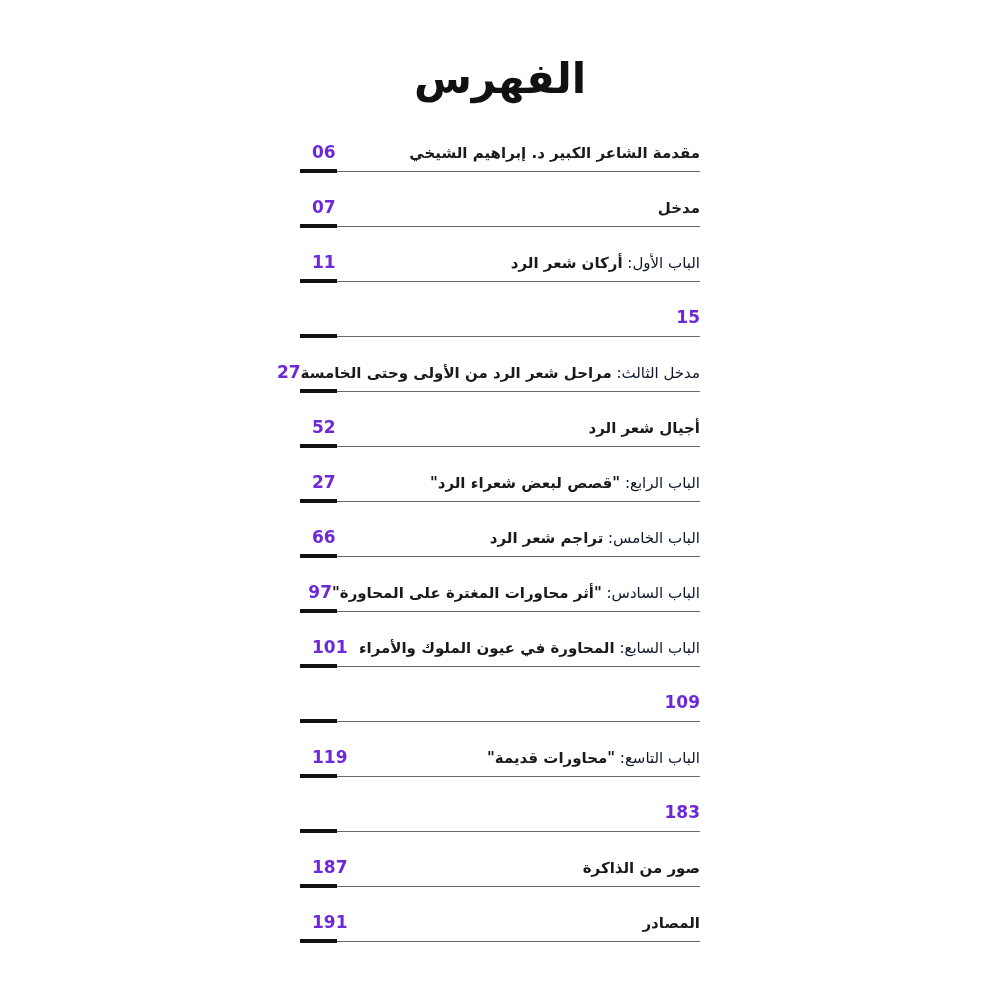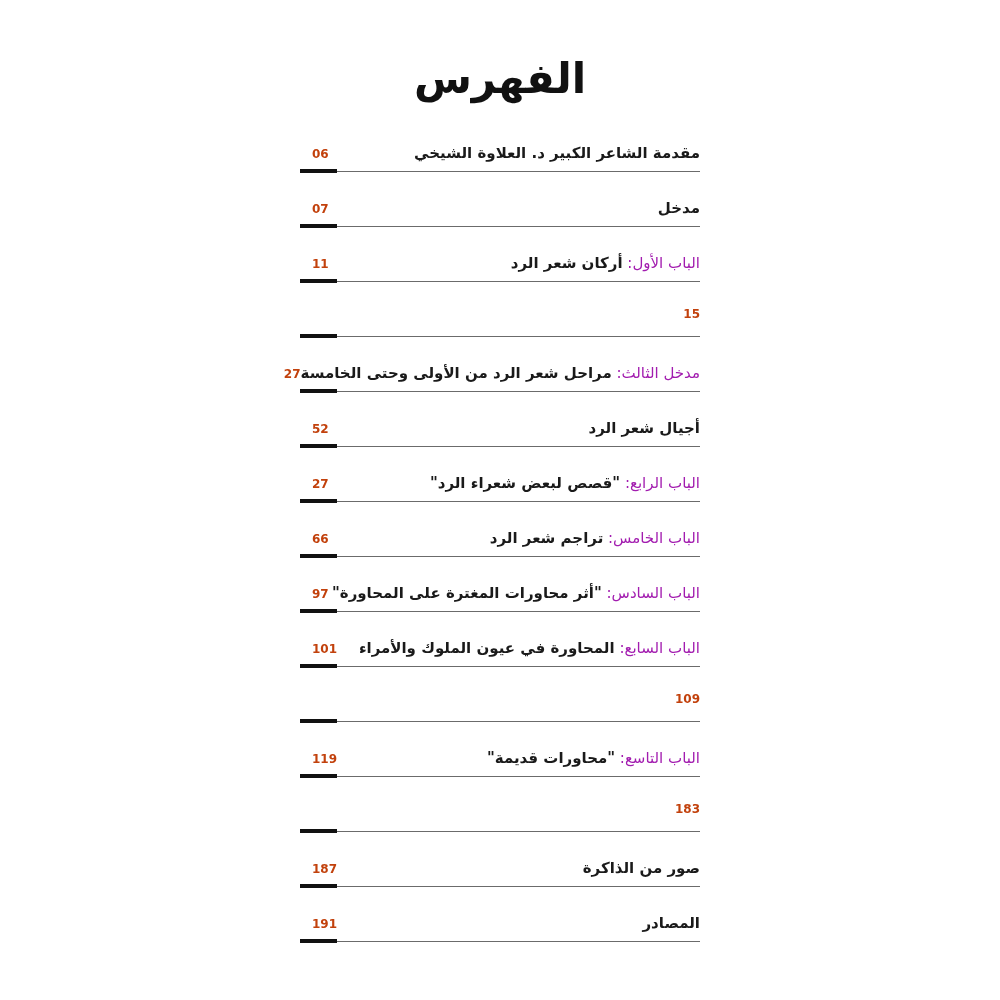--- a/index.html
+++ b/index.html
@@ -41,31 +41,31 @@
     min-height: 22px;
   }
   .entry-text {
     font-size: 15px;
     text-align: right;
     white-space: nowrap;
     line-height: 22px;
   }
   .prefix {
     font-weight: 400;
-    color: #a21caf;
+    color: #0f172a;
   }
   .title {
     font-weight: 700;
     color: #1a1a1a;
   }
   .page-num {
     direction: ltr;
-    font-size: 12px;
+    font-size: 17px;
     font-weight: 700;
-    color: #c2410c;
+    color: #6d28d9;
     padding-left: 12px;
   }
   .entry-line {
     position: relative;
     height: 0;
     border-bottom: 1px solid #6b6b6b;
     margin-top: 7px;
   }
   .entry-marker {
     position: absolute;
@@ -80,21 +80,21 @@
 <body>
 
 <div class="page">
   <div class="page-title">الفهرس</div>
 
   <div class="toc">
   <div class="entry">
     <div class="entry-row">
       <div class="entry-text">
         
-        <span class="title">مقدمة الشاعر الكبير د. العلاوة الشيخي</span>
+        <span class="title">مقدمة الشاعر الكبير د. إبراهيم الشيخي</span>
       </div>
       <div class="page-num">06</div>
     </div>
     <div class="entry-line">
       <div class="entry-marker"></div>
     </div>
   </div>
 
   <div class="entry">
     <div class="entry-row">

